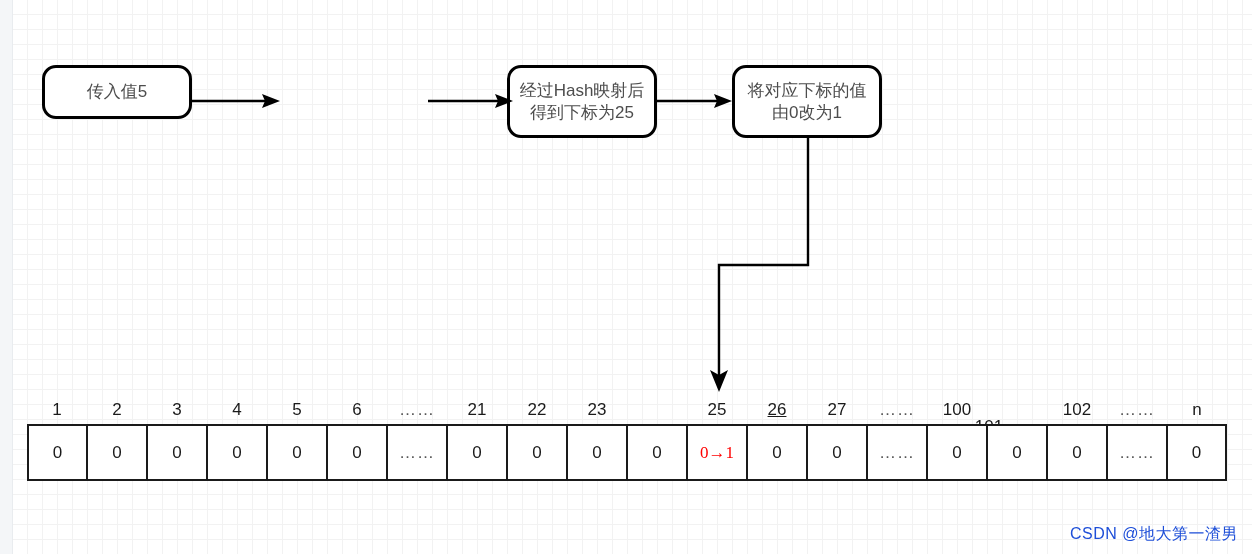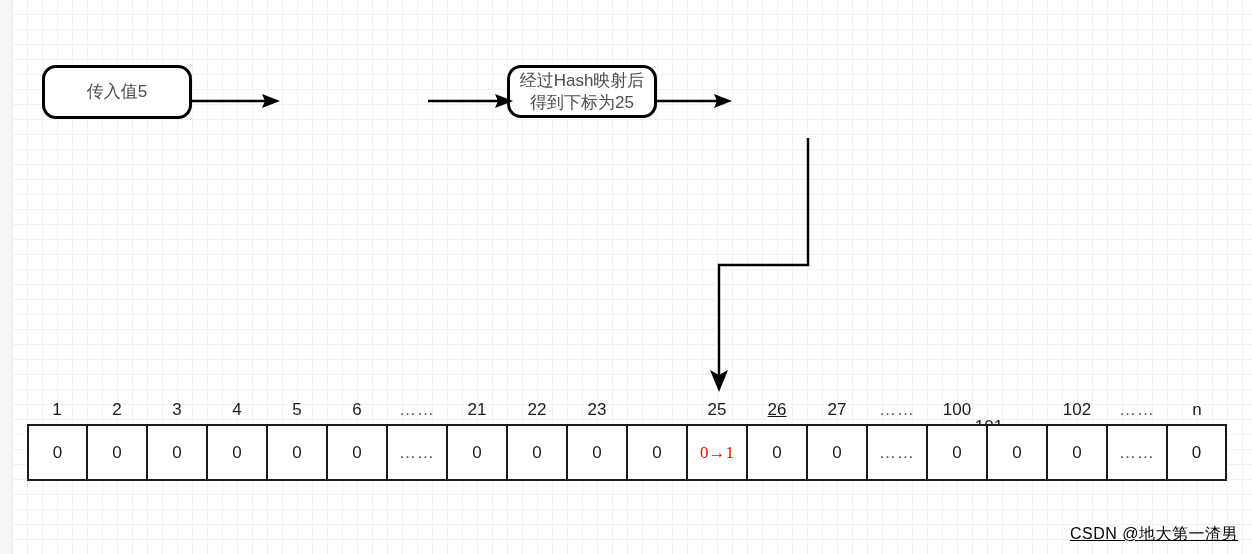--- a/index.html
+++ b/index.html
@@ -131,44 +131,47 @@
     width: 1252px;
     text-align: center;
     color: #ff3b30;
     font-size: 21px;
   }
   
   #watermark {
     position: absolute;
     right: 14px;
     top: 524px;
-    color: #000000;
+    color: #1d4ed8;
     font-size: 16px;
     letter-spacing: 0.5px;
-    text-decoration: underline;
   }
 </style>
 </head>
 <body>
 
 <div id="canvas">
 
   <div id="margin-strip"></div>
   <div id="grid"></div>
 
   <div class="node rounded" style="left:42px; top:65px; width:150px; height:54px;">
     <span>传入值5</span>
   </div>
 
 
-  <div class="node rounded" style="left:507px; top:65px; width:150px; height:53px;">
+  <div class="node rounded" style="left:507px; top:65px; width:150px; height:73px;">
     <span>经过Hash映射后
 得到下标为25</span>
   </div>
 
+  <div class="node rounded" style="left:732px; top:65px; width:150px; height:73px;">
+    <span>将对应下标的值
+由0改为1</span>
+  </div>
 
   <svg class="conn" style="left:192px; top:86px;" width="90" height="30" viewBox="0 0 90 30">
     <line x1="0" y1="15" x2="74" y2="15"></line>
     <polygon points="88,15 70,8 73,15 70,22"></polygon>
   </svg>
 
   <svg class="conn" style="left:428px; top:86px;" width="90" height="30" viewBox="0 0 90 30">
     <line x1="0" y1="15" x2="71" y2="15"></line>
     <polygon points="85,15 67,8 70,15 67,22"></polygon>
   </svg>

